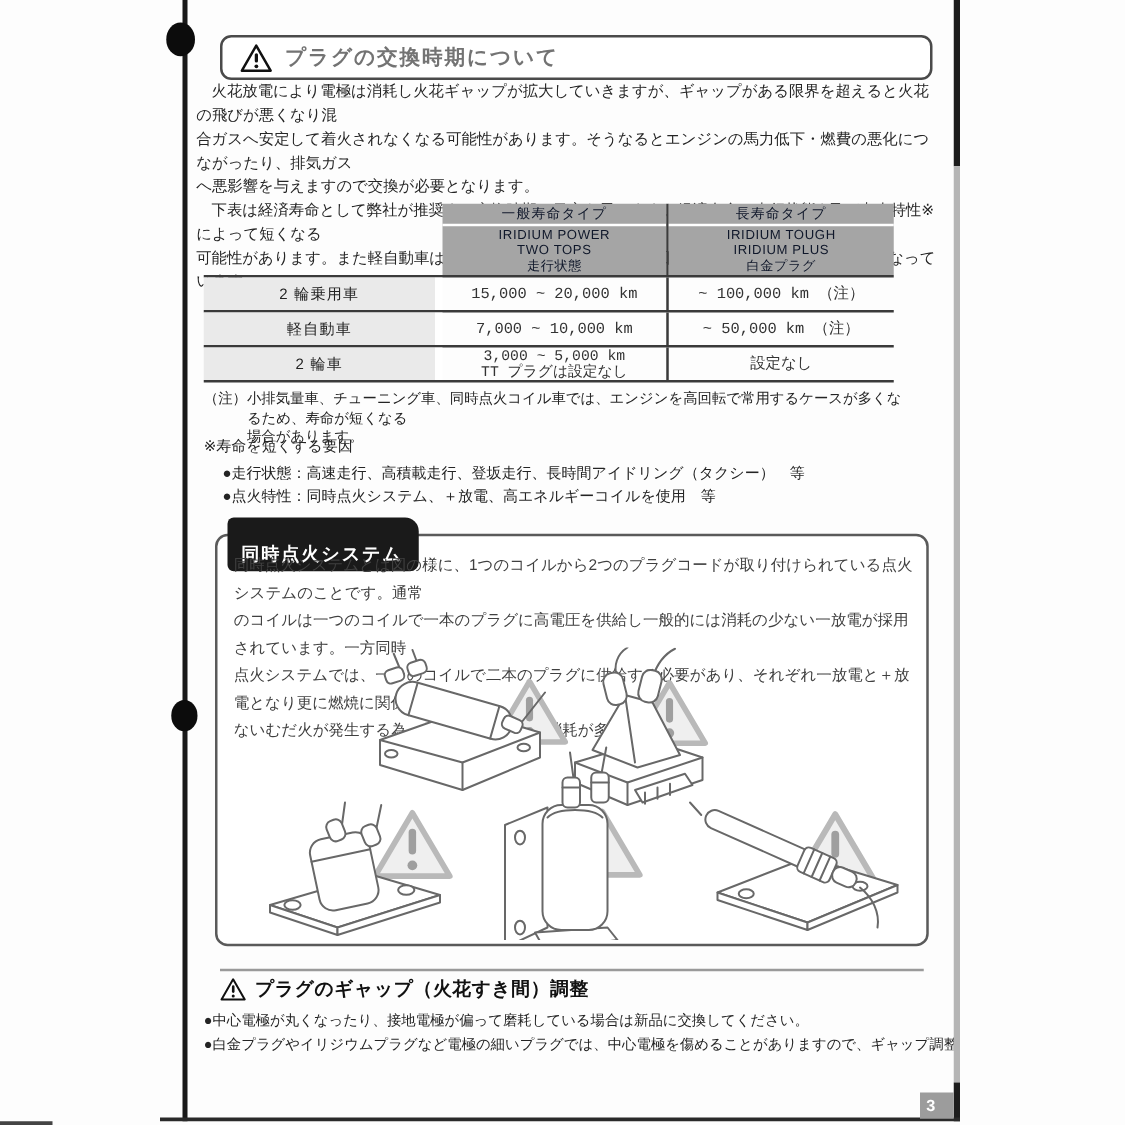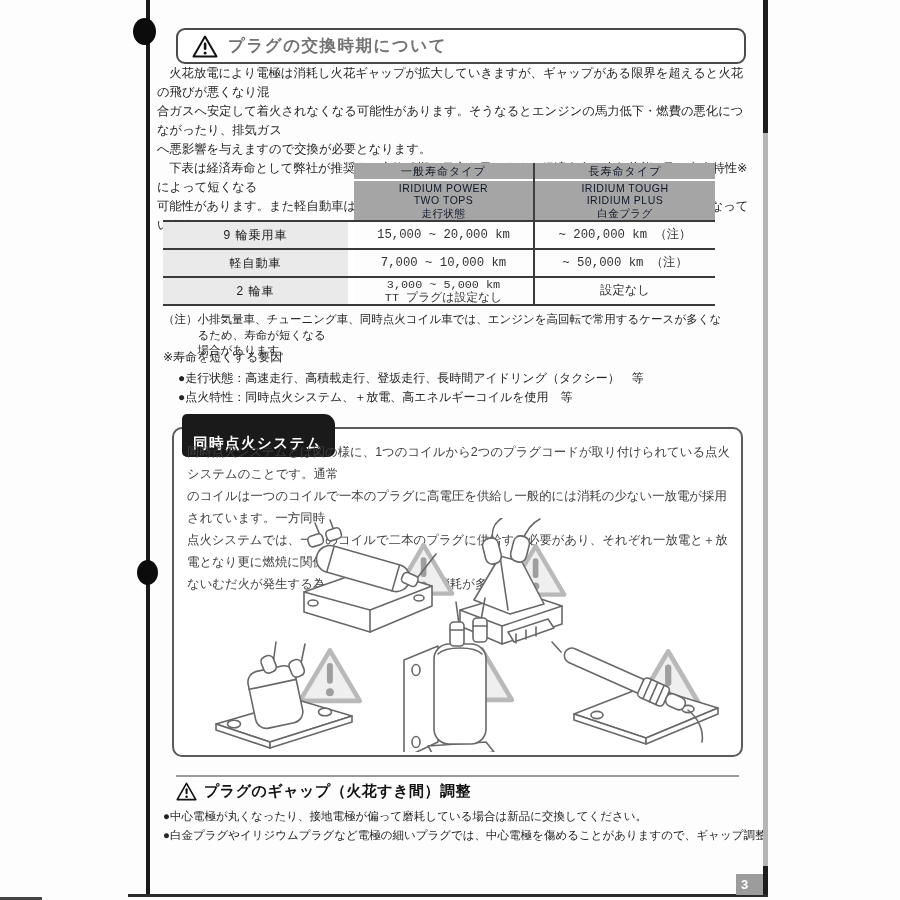--- a/index.html
+++ b/index.html
@@ -115,25 +115,25 @@
       <div class="vdiv"></div>
       <div class="hcol c3">
         <span class="htype">長寿命タイプ</span>
         <span class="hprod pre">IRIDIUM TOUGH
 IRIDIUM PLUS
 白金プラグ</span>
       </div>
     </div>
 
     <div class="trow">
-      <div class="lbl">9 輪乗用車</div>
+      <div class="lbl">2 輪乗用車</div>
       <div class="gap"></div>
       <div class="val">15,000 ~ 20,000 km</div>
       <div class="vdiv"></div>
-      <div class="val c3">~ 200,000 km （注）</div>
+      <div class="val c3">~ 100,000 km （注）</div>
     </div>
     <div class="trow">
       <div class="lbl">軽自動車</div>
       <div class="gap"></div>
       <div class="val">7,000 ~ 10,000 km</div>
       <div class="vdiv"></div>
       <div class="val c3">~ 50,000 km （注）</div>
     </div>
     <div class="trow last">
       <div class="lbl">2 輪車</div>

